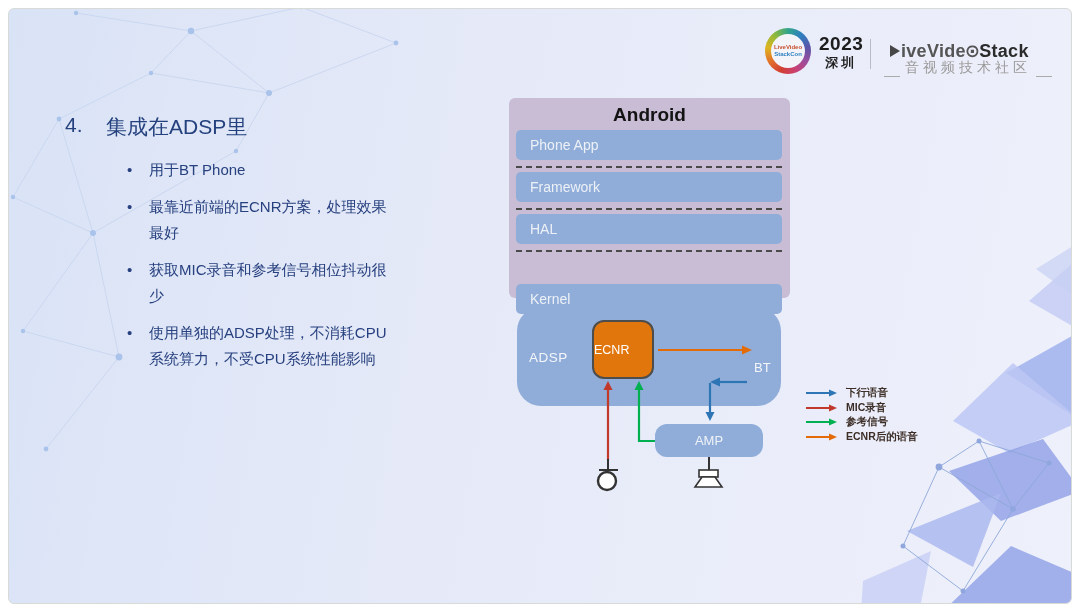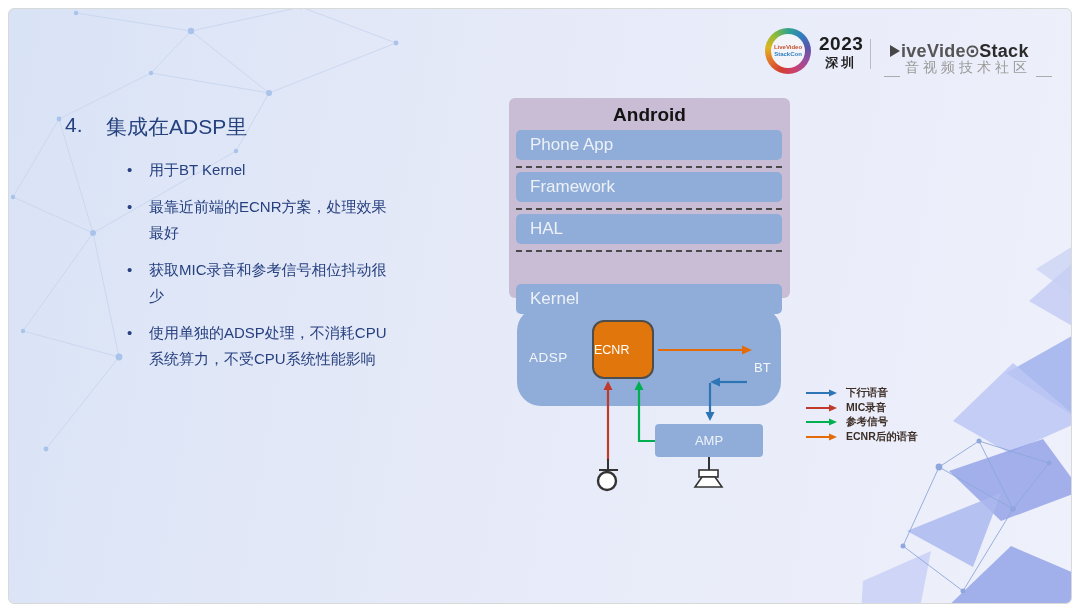--- a/index.html
+++ b/index.html
@@ -49,31 +49,31 @@
   .bullets{position:absolute;left:124px;top:156px;margin:0;padding:0;list-style:none;width:268px;}
   .bullets li{position:relative;padding-left:24px;font-size:15px;line-height:26px;
     margin-bottom:11px;color:#27407f;}
   .bullet-dot{position:absolute;left:2px;top:0;color:#27407f;}
 
   
   .android-box{position:absolute;left:508px;top:97px;width:281px;height:200px;border-radius:6px;}
   .android-label{position:absolute;left:508px;top:103px;width:281px;text-align:center;
     font-size:19px;font-weight:600;color:#131313;}
   .layer{position:absolute;left:515px;width:266px;height:30px;border-radius:5px;
-    color:#edf1f7;font-size:17px;line-height:30px;padding-left:14px;box-sizing:border-box;}
+    color:#edf1f7;font-size:14px;line-height:30px;padding-left:14px;box-sizing:border-box;}
   .layer.l0{top:129px;} .layer.l1{top:171px;} .layer.l2{top:213px;} .layer.l3{top:255px;}
   .sep{position:absolute;left:515px;width:266px;height:0;border-top:2px dashed #4a4a4a;}
   .sep.s0{top:165px;} .sep.s1{top:207px;} .sep.s2{top:249px;}
 
   .adsp-box{position:absolute;left:516px;top:306px;width:264px;height:99px;border-radius:24px;}
   .adsp-label{position:absolute;left:528px;top:349px;font-size:13.5px;color:#f4f6fa;letter-spacing:.5px;}
   .ecnr-box{position:absolute;left:591px;top:319px;width:62px;height:59px;border-radius:12px;
     border:2px solid #4d4d4d;color:#ffffff;font-size:12.5px;text-align:left;line-height:57px;box-sizing:border-box;}
   .bt-label{position:absolute;left:753px;top:359px;font-size:13px;color:#f4f6fa;}
-  .amp-box{position:absolute;left:654px;top:423px;width:108px;height:33px;border-radius:4px;
+  .amp-box{position:absolute;left:654px;top:423px;width:108px;height:33px;border-radius:12px;
     color:#eef2f8;font-size:13px;text-align:center;line-height:33px;}
 
   
   .legend{position:absolute;left:804px;top:385px;}
   .legend-row{display:flex;align-items:center;gap:7px;height:14.5px;}
   .legend-label{font-size:10.5px;font-weight:600;color:#3c2e27;white-space:nowrap;}
 </style>
 </head>
 <body>
 
@@ -167,21 +167,21 @@
     <span class="dash"></span>
     <span>音视频技术社区</span>
     <span class="dash"></span>
   </div>
 
   <div class="section-line">
     <span class="section-num">4.</span>
     <span>集成在ADSP里</span>
   </div>
   <ul class="bullets">
-    <li><span class="bullet-dot">•</span><span>用于BT Kernel</span></li>
+    <li><span class="bullet-dot">•</span><span>用于BT Phone</span></li>
     <li><span class="bullet-dot">•</span><span>最靠近前端的ECNR方案，处理效果最好</span></li>
     <li><span class="bullet-dot">•</span><span>获取MIC录音和参考信号相位抖动很少</span></li>
     <li><span class="bullet-dot">•</span><span>使用单独的ADSP处理，不消耗CPU系统算力，不受CPU系统性能影响</span></li>
   </ul>
 
   <div class="android-box" style="background: rgb(201, 189, 213);"></div>
   <div class="android-label">Android</div>
   <div class="layer l0" style="background: rgb(143, 173, 216);">Phone App</div>
   <div class="sep s0"></div>
   <div class="layer l1" style="background: rgb(143, 173, 216);">Framework</div>

